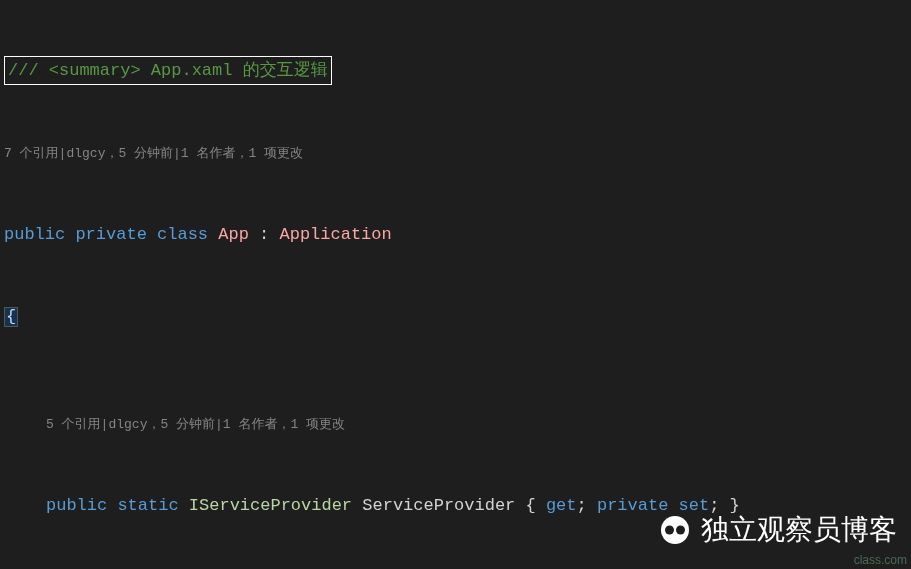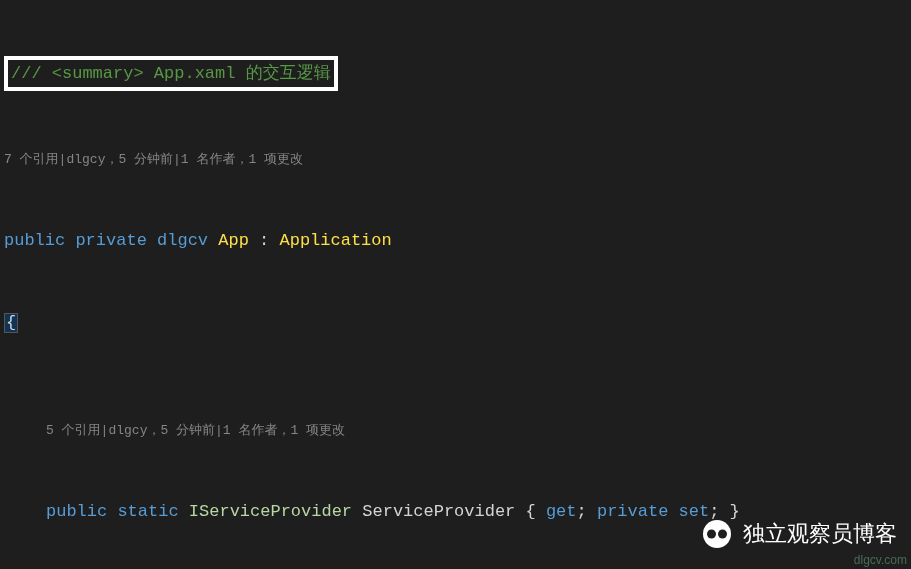--- a/index.html
+++ b/index.html
@@ -15,48 +15,48 @@
   .editor {
     padding: 2px 0 0 4px;
     line-height: 1.6;
     white-space: pre;
     color: #d4d4d4;
   }
   .line { display: block; min-height: 27px; line-height: 27px; }
   .indent1 { padding-left: 42px; }
   .summary-box {
     display: inline-block;
-    border: 4px solid #ffffff;
+    border: 1px solid #ffffff;
     padding: 0 3px;
     color: #579844;
   }
   .codelens {
     color: #858585;
     font-size: 13px;
   }
   .codelens-sep { color: #858585; }
   .kw-blue { color: #569cd6; margin-top: 19px; }
-  .type { color: #fde047; }
+  .type { color: #fca5a5; }
   .interface { color: #b8d7a3; }
   .punct { color: #d4d4d4; }
   .brace-highlight {
     color: #d4d4d4;
     display: inline-block;
     border: 1px solid #555;
     background: #113355;
     padding: 0 1px;
     line-height: 1.1;
   }
   .watermark {
     position: absolute;
     right: 14px;
     bottom: 20px;
     color: #fff;
     font-family: "Microsoft YaHei", sans-serif;
-    font-size: 22px;
+    font-size: 28px;
     display: flex;
     align-items: center;
     gap: 12px;
   }
   .watermark-icon {
     width: 28px; height: 28px;
     background: #fff;
     border-radius: 50%;
     position: relative;
   }
@@ -80,21 +80,21 @@
 </style>
 </head>
 <body>
 
 <div class="editor">
 
 <span class="line"><span class="summary-box">/// &lt;summary&gt; App.xaml 的交互逻辑</span></span>
 
 <span class="line codelens"><span>7 个引用</span><span class="codelens-sep">|</span><span>dlgcy，5 分钟前</span><span class="codelens-sep">|</span><span>1 名作者，1 项更改</span></span>
 
-<span class="line"><span class="kw-blue">public</span> <span class="kw-blue">private</span> <span class="kw-blue">dlgcv</span> <span class="type">App</span> <span class="punct">:</span> <span class="type">Application</span></span>
+<span class="line"><span class="kw-blue">public</span> <span class="kw-blue">private</span> <span class="kw-blue">class</span> <span class="type">App</span> <span class="punct">:</span> <span class="type">Application</span></span>
 
 <span class="line"><span class="brace-highlight">{</span></span>
 
 
 <span class="line indent1 codelens"><span>5 个引用</span><span class="codelens-sep">|</span><span>dlgcy，5 分钟前</span><span class="codelens-sep">|</span><span>1 名作者，1 项更改</span></span>
 
 <span class="line indent1"><span class="kw-blue">public</span> <span class="kw-blue">static</span> <span class="interface">IServiceProvider</span> <span class="punct">ServiceProvider</span> <span class="punct">{</span> <span class="kw-blue">get</span><span class="punct">;</span> <span class="kw-blue">private</span> <span class="kw-blue">set</span><span class="punct">;</span> <span class="punct">}</span></span>
 
 
 
@@ -121,13 +121,13 @@
 
 
 
 
 </div>
 
 <div class="watermark">
   <span class="watermark-icon"></span>
   <span>独立观察员博客</span>
 </div>
-<div class="corner-url">dlgcv.com</div>
+<div class="corner-url">class.com</div>
 
 </body></html>

